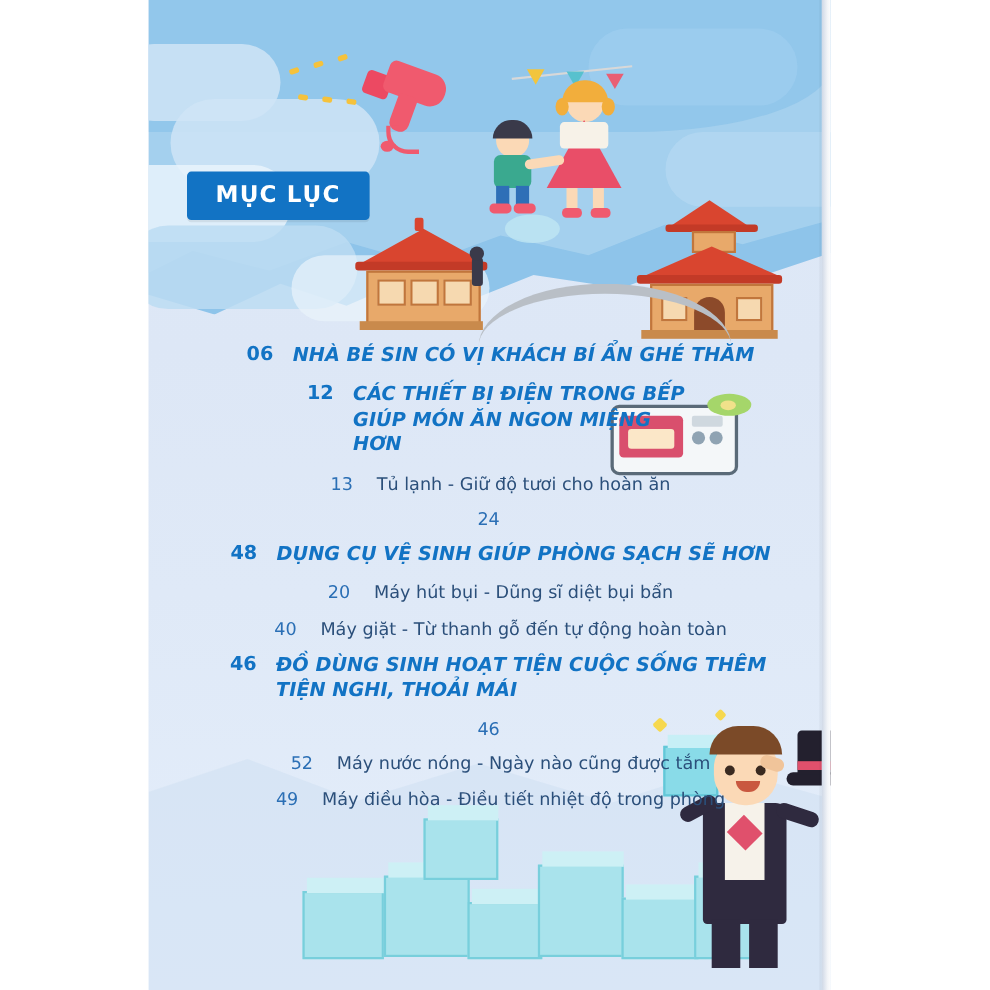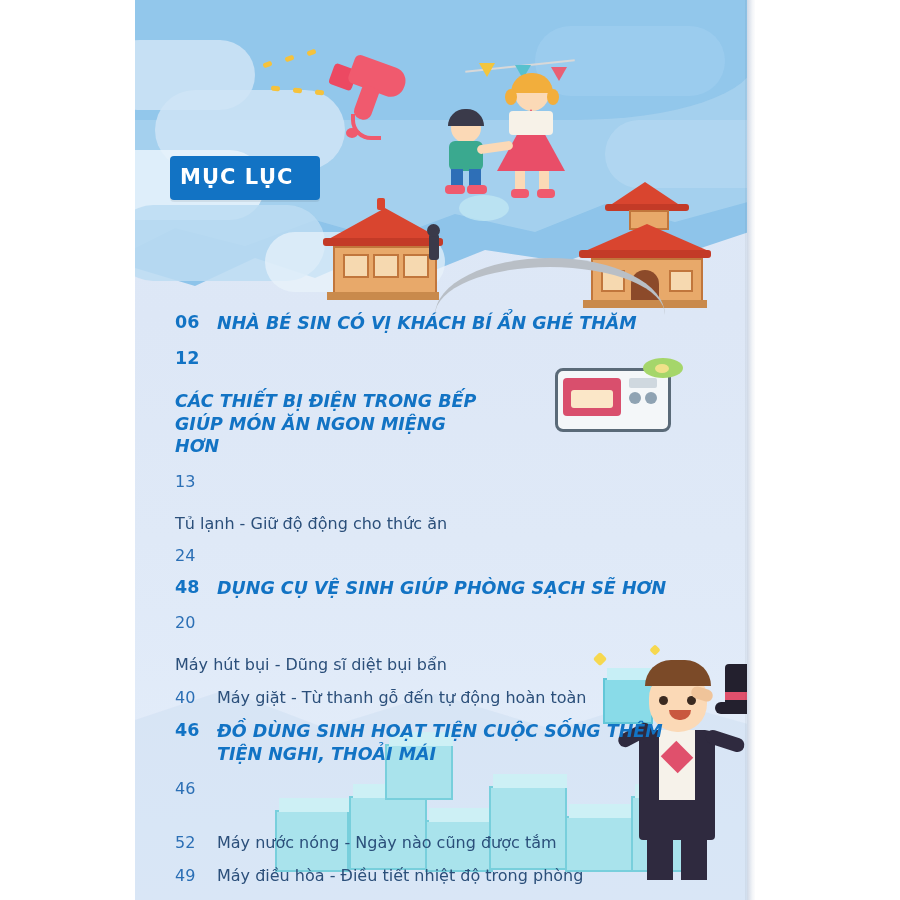--- a/index.html
+++ b/index.html
@@ -84,36 +84,37 @@
   
   .badge {
     position: absolute;
     left: 35px;
     top: 156px;
     background: #1273c4;
     color: #ffffff;
     font-size: 21px;
     font-weight: bold;
     letter-spacing: 1px;
-    padding: 9px 26px 11px 10px;
+    padding: 9px 26px 11px 26px;
     border-radius: 4px;
     font-family: "DejaVu Sans", sans-serif;
     box-shadow: 0 2px 0 rgba(0,0,0,.07);
   }
   
   .toc {
     position: absolute;
     left: 40px;
     top: 312px;
     width: 560px;
   }
   .toc-row {
     display: flex;
     align-items: flex-start;
     margin-bottom: 12px;
+    justify-content: center;
   }
   .num {
     width: 42px;
     flex: 0 0 42px;
     text-align: left;
     font-size: 16px;
     color: #2b6fb5;
     font-family: "DejaVu Sans", sans-serif;
   }
   .title {
@@ -126,21 +127,21 @@
   .toc-row.major .title {
     color: #1273c4;
     font-weight: bold;
     font-style: italic;
     font-size: 17.5px;
   }
   .toc-row.major .num { font-style: normal; }
   .toc-row.major {
     margin-bottom: 14px;
   }
-  .toc-row.major + .toc-row { margin-top: 2px; flex-direction: column; }
+  .toc-row.major + .toc-row { margin-top: 2px; }
 
   
   .ill { position: absolute; }
 
   
   .dryer-body {
     position: absolute; left: 215px; top: 62px;
     width: 56px; height: 30px; background: #f05a6e;
     border-radius: 6px 14px 14px 6px;
     transform: rotate(20deg);
@@ -349,21 +350,21 @@
       <div class="title">NHÀ BÉ SIN CÓ VỊ KHÁCH BÍ ẨN GHÉ THĂM</div>
     </div>
 
     <div class="toc-row major">
       <div class="num">12</div>
       <div class="title" style="max-width:310px;">CÁC THIẾT BỊ ĐIỆN TRONG BẾP GIÚP MÓN ĂN NGON MIỆNG HƠN</div>
     </div>
 
     <div class="toc-row">
       <div class="num">13</div>
-      <div class="title">Tủ lạnh - Giữ độ động cho thức ăn</div>
+      <div class="title">Tủ lạnh - Giữ độ tươi cho hoàn ăn</div>
     </div>
 
     <div class="toc-row">
       <div class="num">24</div>
     </div>
 
     <div class="toc-row major">
       <div class="num">48</div>
       <div class="title">DỤNG CỤ VỆ SINH GIÚP PHÒNG SẠCH SẼ HƠN</div>
     </div>

